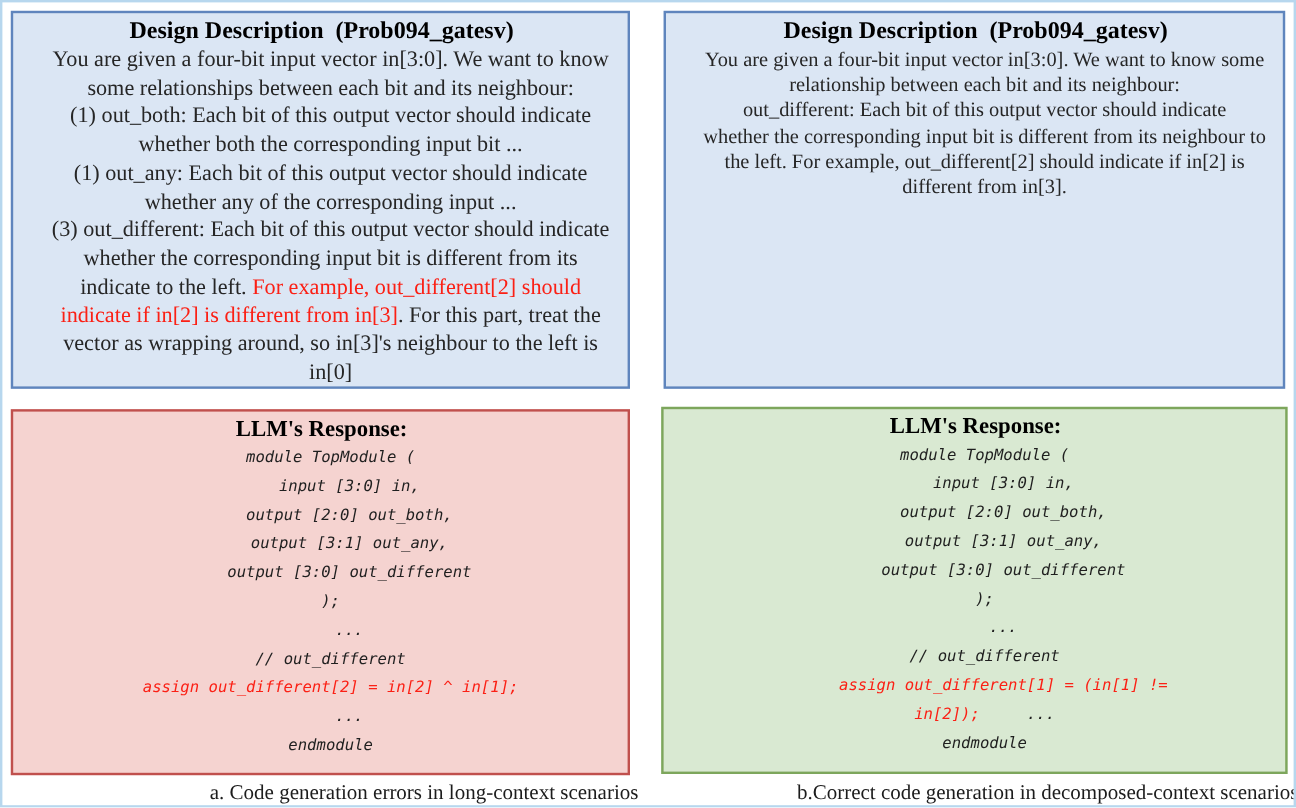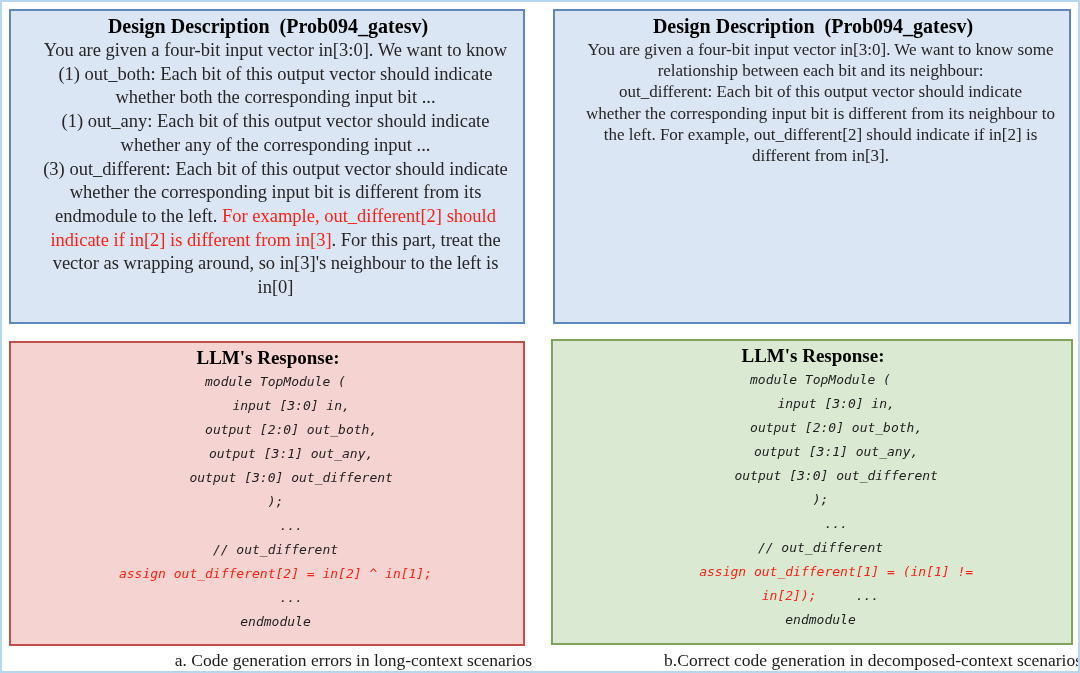--- a/index.html
+++ b/index.html
@@ -69,27 +69,28 @@
 </style>
 </head>
 <body>
 
 <div class="figure" style="--figure-border: #b7d7ee; --desc-bg: #dbe6f4; --desc-border: #5f85bd; --error-bg: #f5d3d0; --error-border: #c0504d; --correct-bg: #d9e9d2; --correct-border: #7da65c; --highlight-red: #fb2015;">
 
   <div class="panel blue p-tl">
     <div class="ptitle desc-title">Design Description  (Prob094_gatesv)</div>
     <div class="pbody desc-large">
         <div class="line"><span>You are given a four-bit input vector in[3:0]. We want to know</span></div>
+        <div class="line"><span>some relationships between each bit and its neighbour:</span></div>
         <div class="line"><span>(1) out_both: Each bit of this output vector should indicate</span></div>
         <div class="line"><span>whether both the corresponding input bit ...</span></div>
         <div class="line"><span>(1) out_any: Each bit of this output vector should indicate</span></div>
         <div class="line"><span>whether any of the corresponding input ...</span></div>
         <div class="line"><span>(3) out_different: Each bit of this output vector should indicate</span></div>
         <div class="line"><span>whether the corresponding input bit is different from its</span></div>
-        <div class="line"><span>endmodule to the left. </span><span class="red-text">For example, out_different[2] should</span></div>
+        <div class="line"><span>indicate to the left. </span><span class="red-text">For example, out_different[2] should</span></div>
         <div class="line"><span class="red-text">indicate if in[2] is different from in[3]</span><span>. For this part, treat the</span></div>
         <div class="line"><span>vector as wrapping around, so in[3]'s neighbour to the left is</span></div>
         <div class="line"><span>in[0]</span></div>
       </div>
   </div>
 
   <div class="panel blue p-tr">
     <div class="ptitle desc-title">Design Description  (Prob094_gatesv)</div>
     <div class="pbody desc-small">
         <div class="line"><span>You are given a four-bit input vector in[3:0]. We want to know some</span></div>

